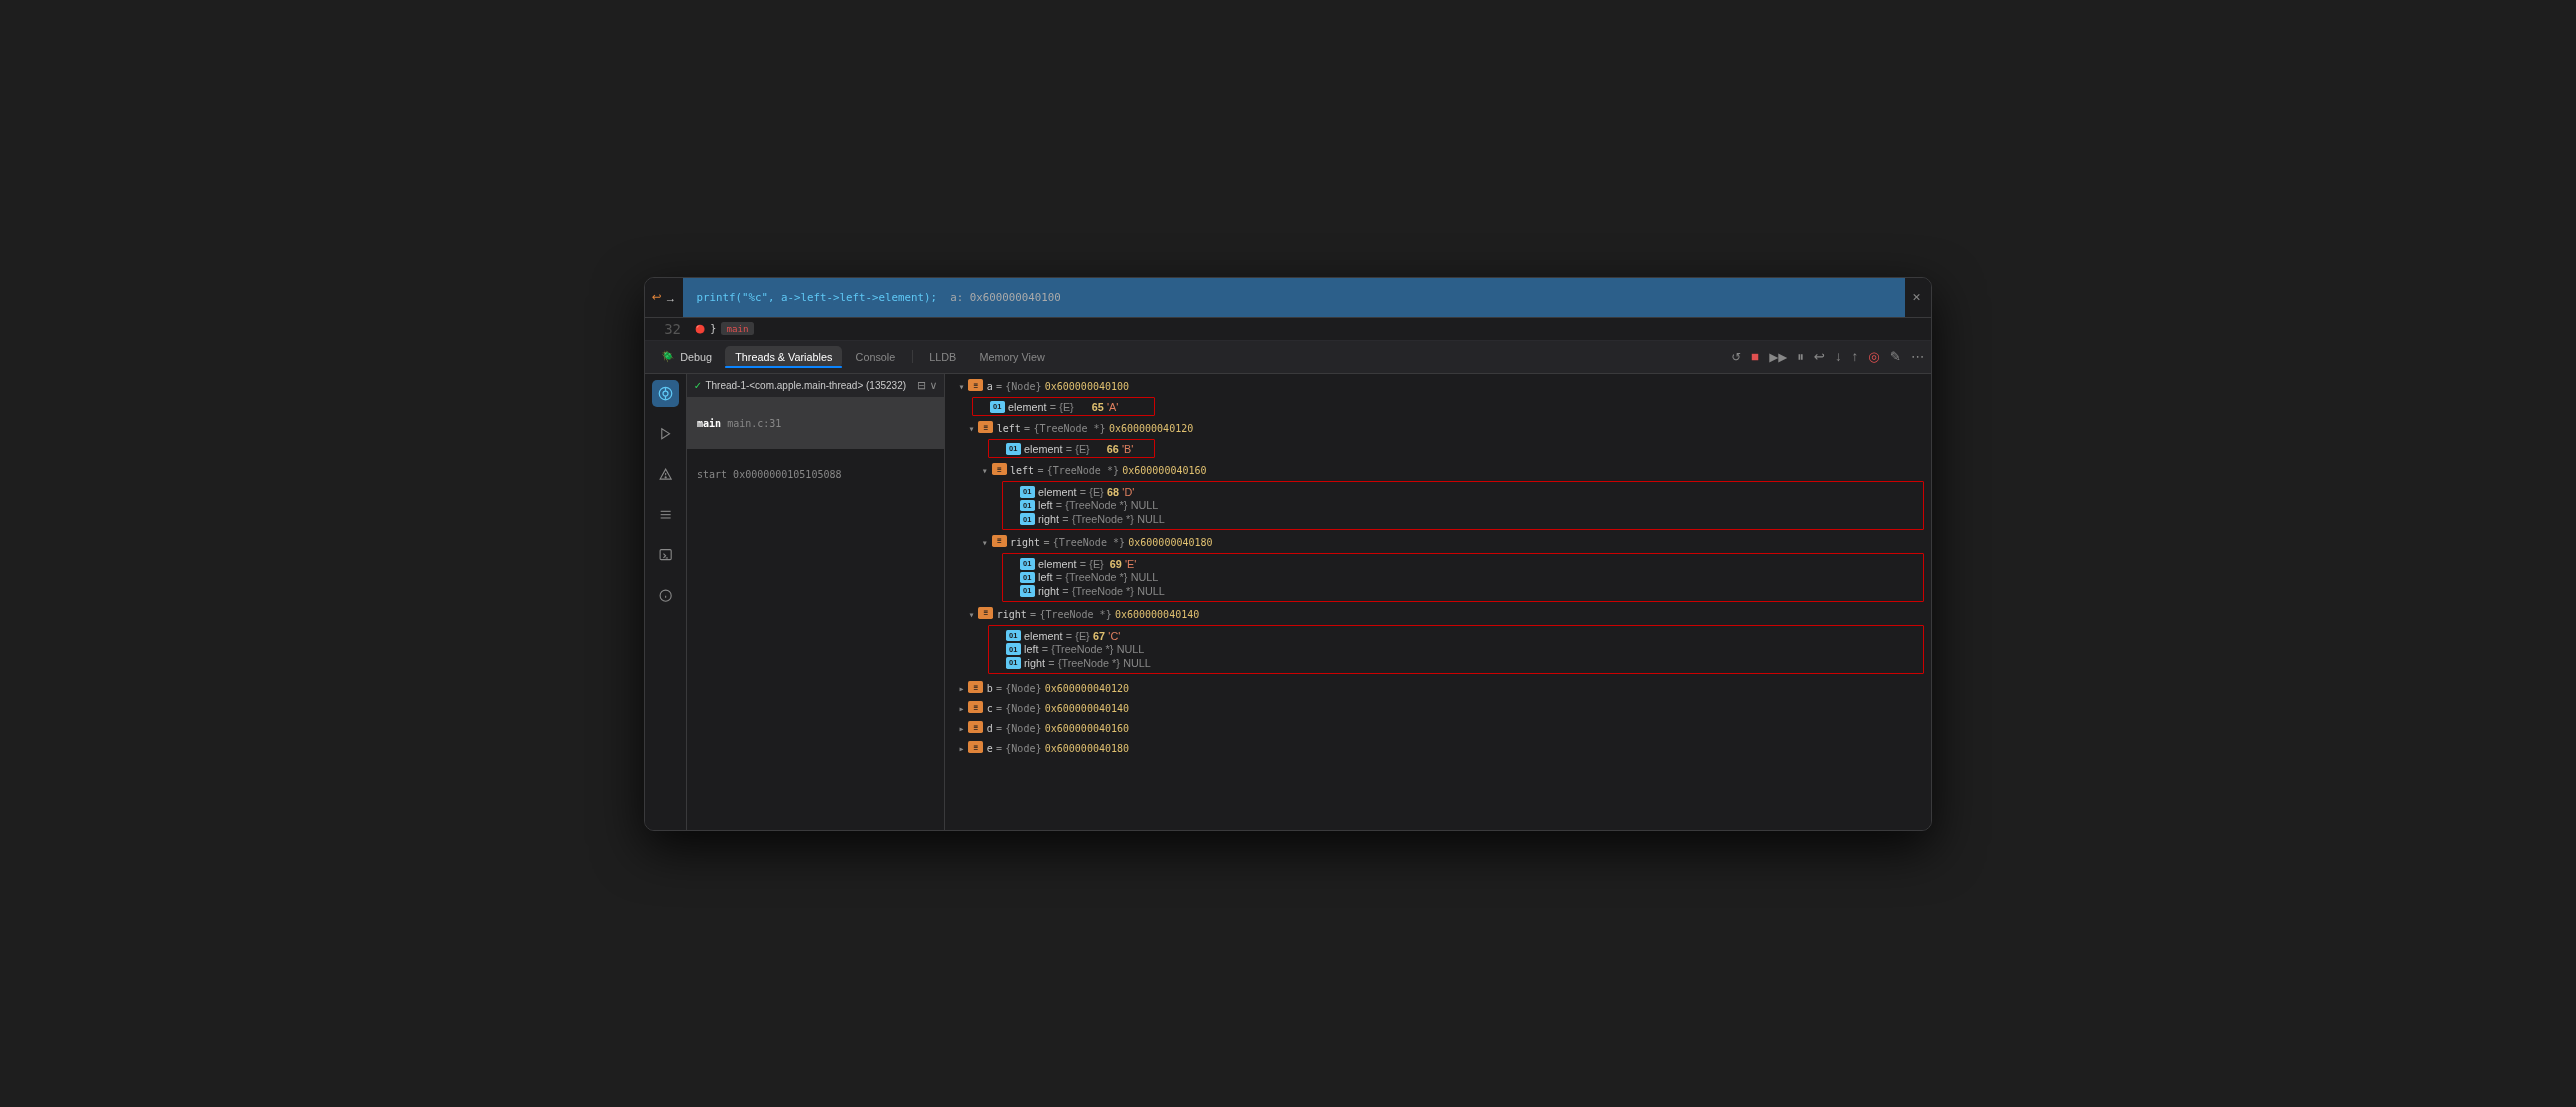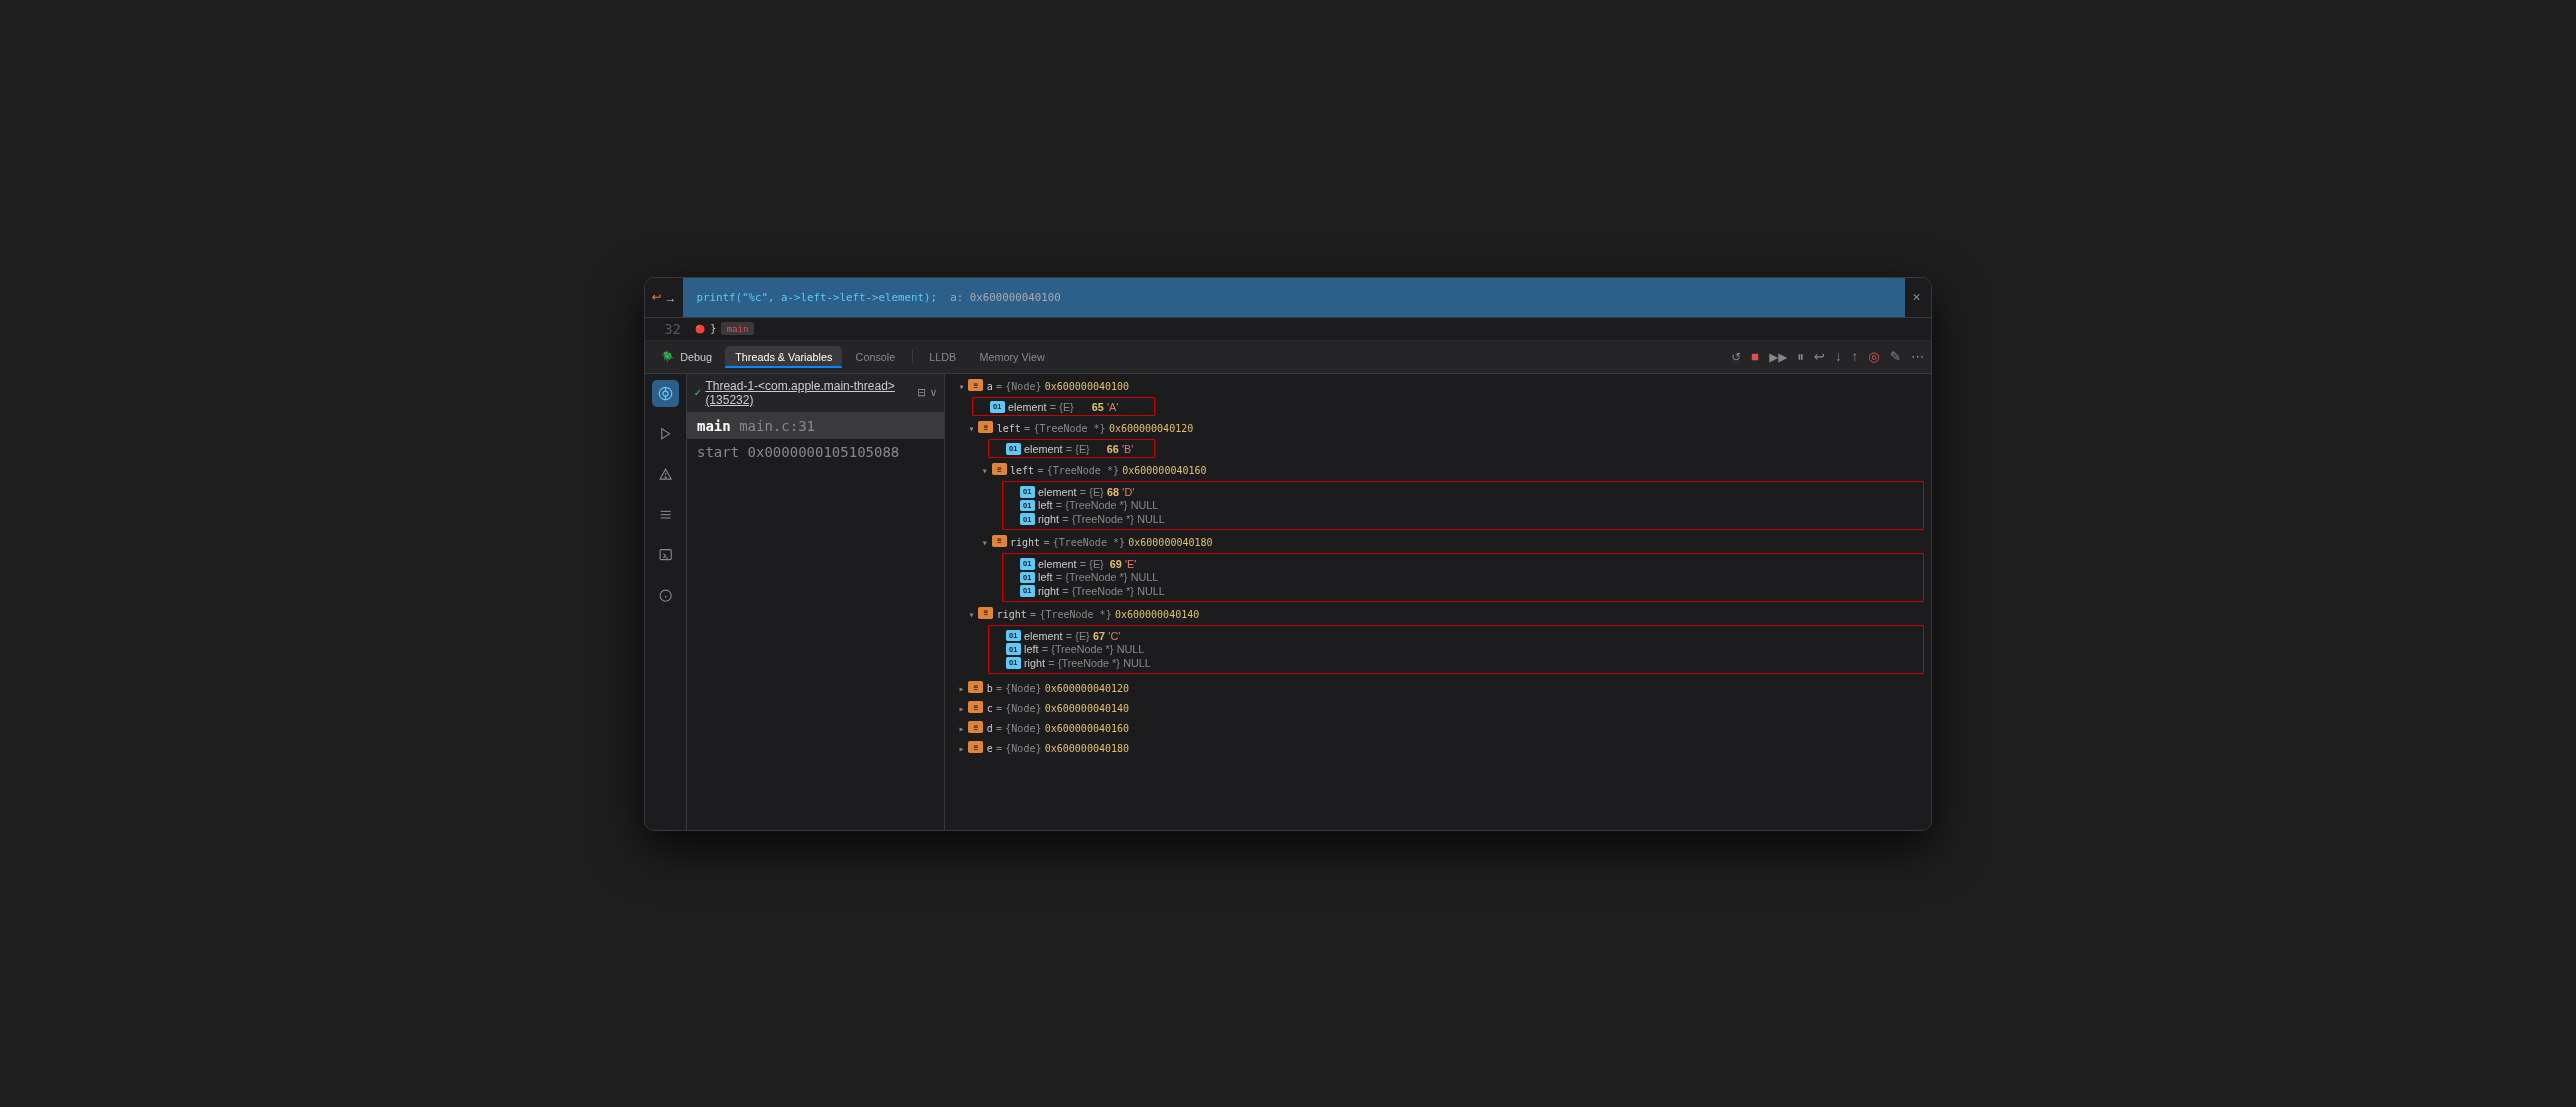--- a/index.html
+++ b/index.html
@@ -177,33 +177,33 @@
     .thread-header {
       display: flex;
       align-items: center;
       padding: 5px 6.7px;
       background: #252528;
       border-bottom: 0.8px solid #3a3a3c;
       gap: 3.3px;
     }
 
     .checkmark { color: #30d158; font-size: 10px; }
-    .thread-name { color: #ccc; font-size: 12px; flex: 1; text-decoration: underline; }
+    .thread-name { color: #ccc; font-size: 10px; flex: 1; }
     .filter-icon { color: #888; cursor: pointer; }
     .chevron-icon { color: #888; cursor: pointer; }
 
     .frame-list {
       overflow-y: auto;
       flex: 1;
     }
 
     .frame-item {
-      padding: 5px 10px;
+      padding: 20px 10px;
       cursor: pointer;
-      font-size: 14px;
+      font-size: 10px;
       font-family: 'SF Mono', monospace;
     }
 
     .frame-item.selected {
       background: #3a3a3c;
     }
 
     .frame-item .frame-main { color: #fff; font-weight: 600; }
     .frame-item .frame-sub { color: #888; }
 

